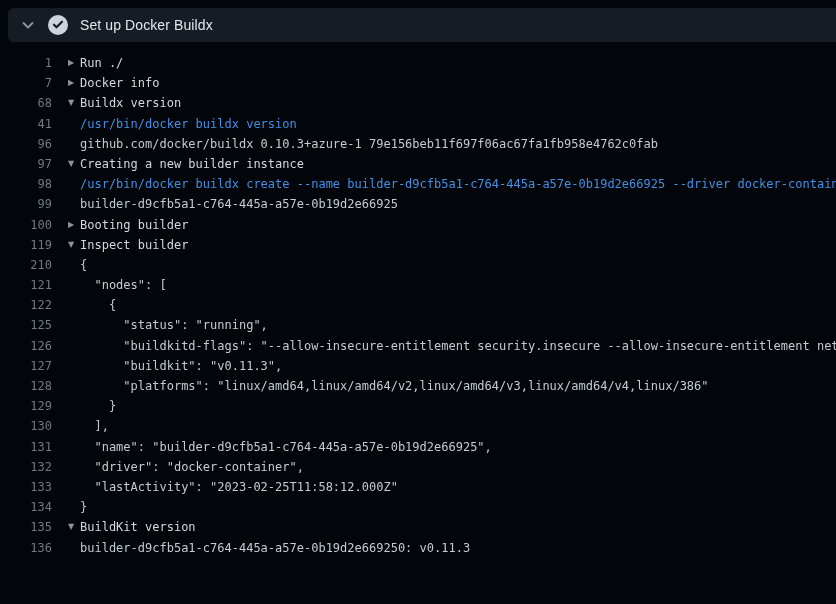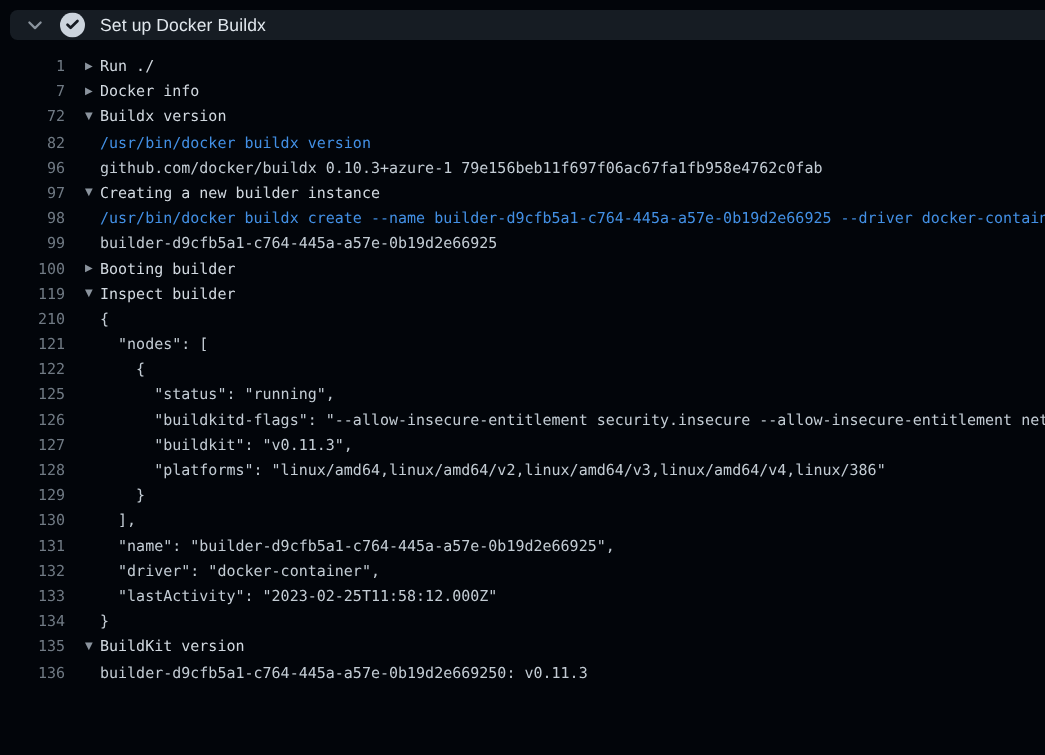--- a/index.html
+++ b/index.html
@@ -16,21 +16,21 @@
   * { margin: 0; padding: 0; box-sizing: border-box; }
   html, body {
     width: 836px; height: 604px;
     background: var(--page_bg);
     overflow: hidden;
     font-family: "DejaVu Sans Mono", "Liberation Mono", monospace;
   }
   .step-header {
     margin: 8px 0 0 8px;
     width: calc(100% - 8px);
-    height: 24px;
+    height: 34px;
     background: var(--header_bg);
     border-radius: 6px 0 0 6px;
     display: flex;
     align-items: center;
     padding: 0 12px;
     cursor: pointer;
   }
   .step-header .chev { display: flex; width: 16px; margin-right: 12px; }
   .step-header .check { display: flex; width: 20px; margin-right: 12px; }
   .step-title {
@@ -100,28 +100,28 @@
     </span>
   </div>
     <div class="row group-collapsed">
     <span class="num">7</span>
     <span class="content">
       <span class="arrow">▶</span>
       <span class="txt">Docker info</span>
     </span>
   </div>
     <div class="row group-expanded">
-    <span class="num">72</span>
+    <span class="num">68</span>
     <span class="content">
       <span class="arrow">▼</span>
       <span class="txt">Buildx version</span>
     </span>
   </div>
     <div class="row command">
-    <span class="num">82</span>
+    <span class="num">41</span>
     <span class="content">
       
       <span class="txt">/usr/bin/docker buildx version</span>
     </span>
   </div>
     <div class="row text">
     <span class="num">96</span>
     <span class="content">
       
       <span class="txt">github.com/docker/buildx 0.10.3+azure-1 79e156beb11f697f06ac67fa1fb958e4762c0fab</span>

